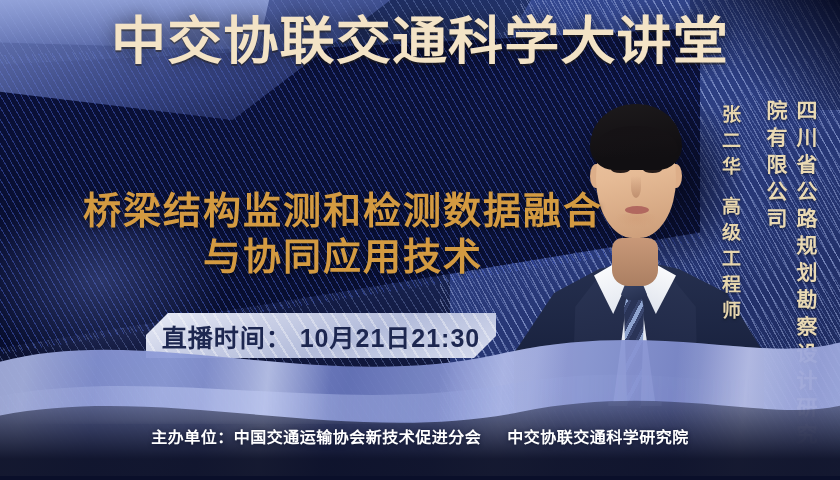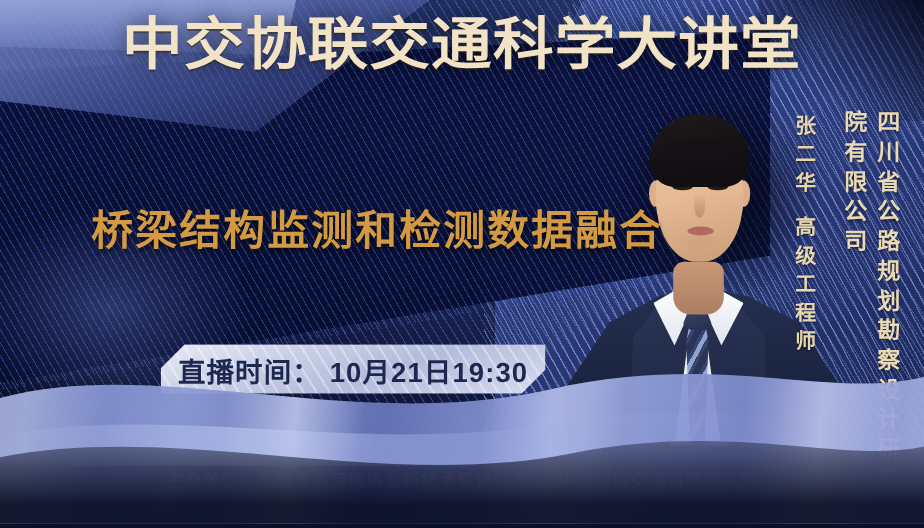--- a/index.html
+++ b/index.html
@@ -325,33 +325,37 @@
     <div class="p-mouth"></div>
     <div class="p-hair"></div>
     <div class="p-hair2"></div>
   </div>
 
   <div class="mast">中交协联交通科学大讲堂</div>
 
 
   <div class="title">
     <span class="l1">桥梁结构监测和检测数据融合</span>
+    <span class="l2">与协同应用技术</span>
   </div>
 
   <div class="time-plate">
-    <span class="time-text">直播时间： 10月21日19:30</span>
+    <span class="time-text">直播时间： 10月21日21:30</span>
   </div>
 
   <div class="v-col v-name">张二华</div>
   <div class="v-col v-role">高级工程师</div>
   <div class="v-col v-org">四川省公路规划勘察设计研究院有限公司</div>
 
   <div class="footer">
     <span>主办单位：</span><span>中国交通运输协会新技术促进分会</span><span class="gap"></span><span>中交协联交通科学研究院</span>
   </div>
 
   <div class="silk"></div>
   <div class="silk-hi"></div>
   <div class="silk-wisp"></div>
   <div class="silk-dark"></div>
 
+  <div class="footer">
+    <span>主办单位：</span><span>中国交通运输协会新技术促进分会</span><span class="gap"></span><span>中交协联交通科学研究院</span>
+  </div>
 
 </div>
 
 </body></html>

